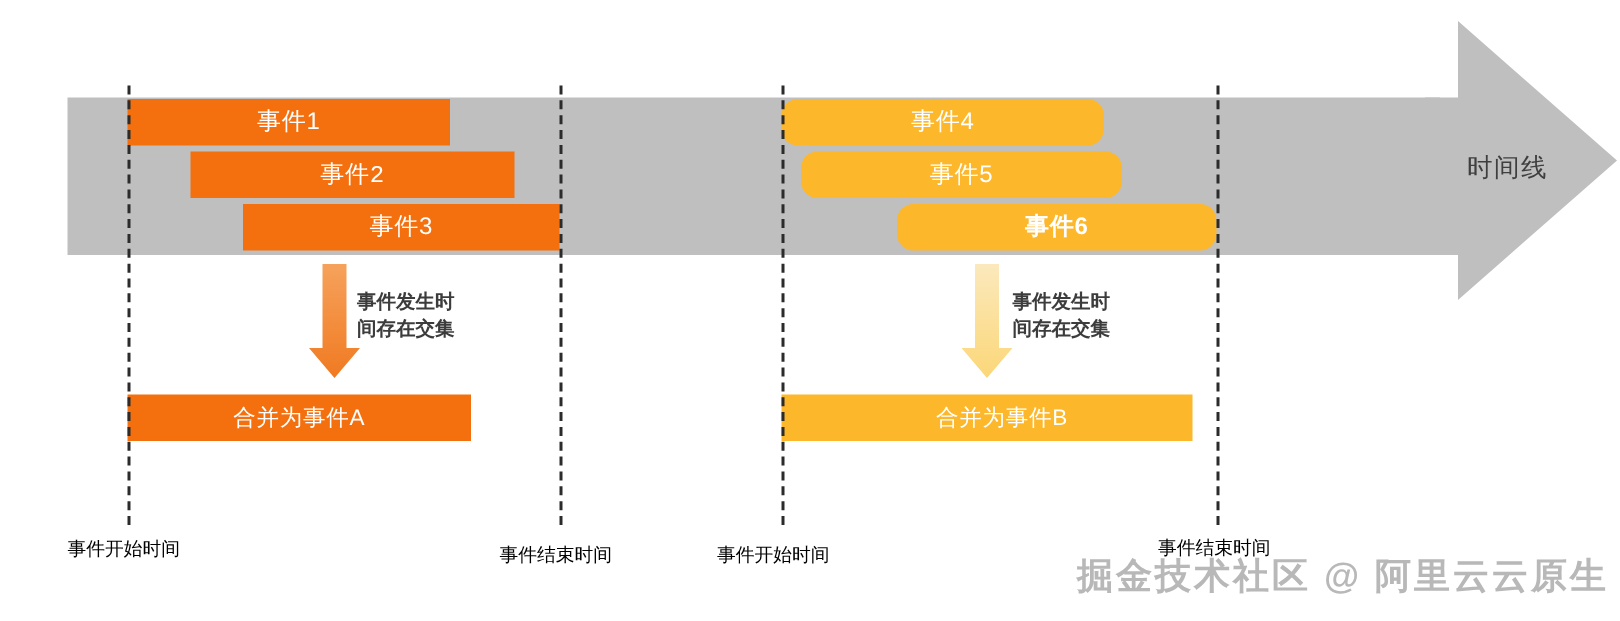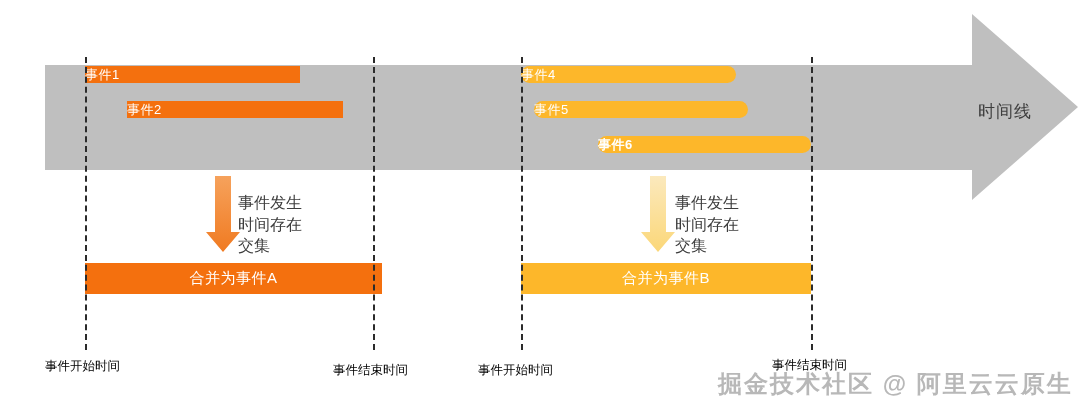--- a/index.html
+++ b/index.html
@@ -42,26 +42,26 @@
     top: 100px;
     font-size: 17px;
     color: #3f3f3f;
     letter-spacing: 1px;
     white-space: nowrap;
   }
 
   
   .bar {
     position: absolute;
-    height: 17px;
+    height: 31px;
     display: flex;
     align-items: center;
-    justify-content: flex-start;
+    justify-content: center;
     color: #ffffff;
-    font-size: 13px;
+    font-size: 16px;
     letter-spacing: 0.5px;
     box-sizing: border-box;
   }
   .bar.orange { background: #f4700e; }
   .bar.yellow { background: #fdb72a; border-radius: 11px; }
 
   .merged {
     position: absolute;
     height: 31px;
     display: flex;
@@ -85,25 +85,26 @@
   .downarrow {
     position: absolute;
     width: 34px;
     height: 76px;
   }
   .downarrow svg { display: block; }
 
   
   .note {
     position: absolute;
-    font-size: 16px;
+    font-size: 13px;
     line-height: 1.35;
     color: #3c3c3c;
     width: 76px;
     white-space: normal;
+    font-weight: bold;
   }
 
   
   .caption {
     position: absolute;
     font-size: 12.5px;
     color: #000000;
     white-space: nowrap;
   }
 
@@ -130,39 +131,42 @@
     <svg width="128" height="186" viewBox="0 0 128 186" xmlns="http://www.w3.org/2000/svg">
       <polygon points="0,51 22,51 22,0 128,93 22,186 22,156 0,156" fill="#bfbfbf"></polygon>
     </svg>
   </div>
 
   <div class="timeline-label">时间线</div>
 
   <div class="bar orange" style="left:85px; top:66px; width:215px;">
     <span>事件1</span>
   </div>
-  <div class="bar orange" style="left:127px; top:101px; width:216px;">
+  <div class="bar orange" style="left:127px; top:101px; width:216px;font-family:Liberation Mono, monospace;">
     <span>事件2</span>
+  </div>
+  <div class="bar orange" style="left:162px; top:136px; width:211px;">
+    <span>事件3</span>
   </div>
 
   <div class="downarrow" style="left:206px; top:176px;">
     <svg width="34" height="76" viewBox="0 0 34 76" xmlns="http://www.w3.org/2000/svg">
       <defs>
         <linearGradient id="gradA" x1="0" y1="0" x2="0" y2="1">
           <stop offset="0%" stop-color="#f6a25c"></stop>
           <stop offset="100%" stop-color="#f07a21"></stop>
         </linearGradient>
       </defs>
       <polygon points="9,0 25,0 25,56 34,56 17,76 0,56 9,56" fill="url(#gradA)"></polygon>
     </svg>
   </div>
 
   <div class="note" style="left:238px; top:192px;">事件发生时间存在交集</div>
 
-  <div class="merged orange" style="left:85px; top:263px; width:297px;">
+  <div class="merged orange" style="left:85px; top:263px; width:229px;">
     <span>合并为事件A</span>
   </div>
 
   <div class="guide" style="left:85px;  top:57px; height:293px;"></div>
   <div class="guide" style="left:373px; top:57px; height:293px;"></div>
 
   <div class="caption" style="left:45px; top:358px;">事件开始时间</div>
   <div class="caption" style="left:333px; top:362px;">事件结束时间</div>
 
   <div class="bar yellow" style="left:521px; top:66px; width:215px;">
@@ -182,21 +186,21 @@
           <stop offset="0%" stop-color="#fbe9bd"></stop>
           <stop offset="100%" stop-color="#fbd778"></stop>
         </linearGradient>
       </defs>
       <polygon points="9,0 25,0 25,56 34,56 17,76 0,56 9,56" fill="url(#gradB)"></polygon>
     </svg>
   </div>
 
   <div class="note" style="left:675px; top:192px;">事件发生时间存在交集</div>
 
-  <div class="merged yellow" style="left:521px; top:263px; width:290px;">
+  <div class="merged yellow" style="left:521px; top:263px; width:254px;padding-left:20px;">
     <span>合并为事件B</span>
   </div>
 
   <div class="guide" style="left:521px; top:57px; height:293px;"></div>
   <div class="guide" style="left:811px; top:57px; height:293px;"></div>
 
   <div class="caption" style="left:478px; top:362px;">事件开始时间</div>
   <div class="caption" style="left:772px; top:357px;">事件结束时间</div>
 
   <div class="watermark">掘金技术社区 @ 阿里云云原生</div>

